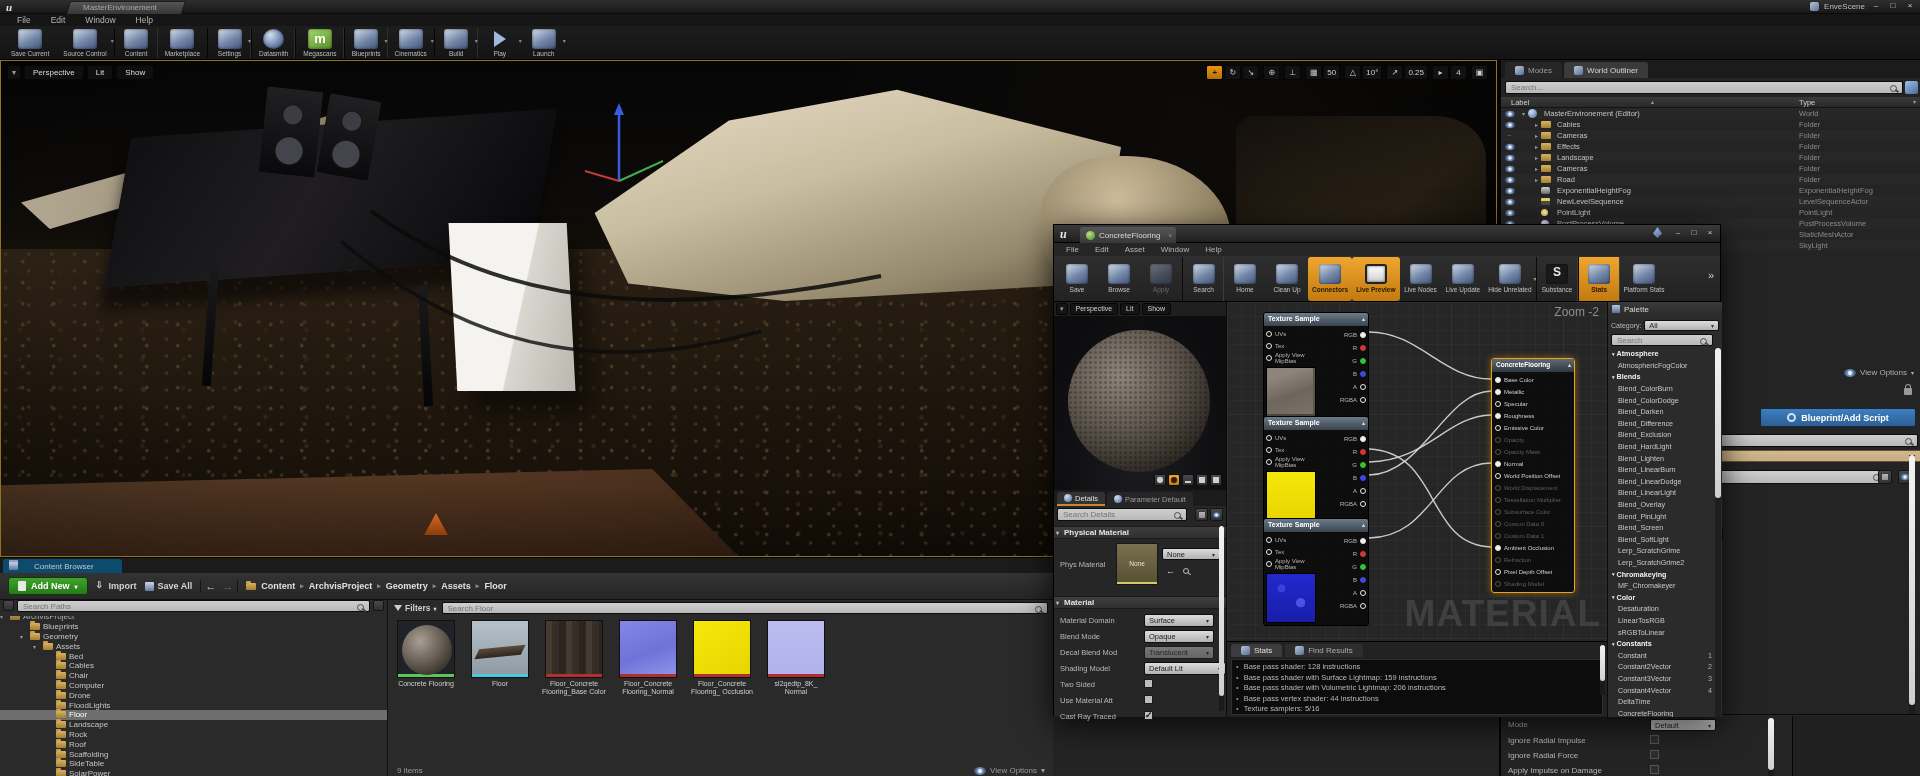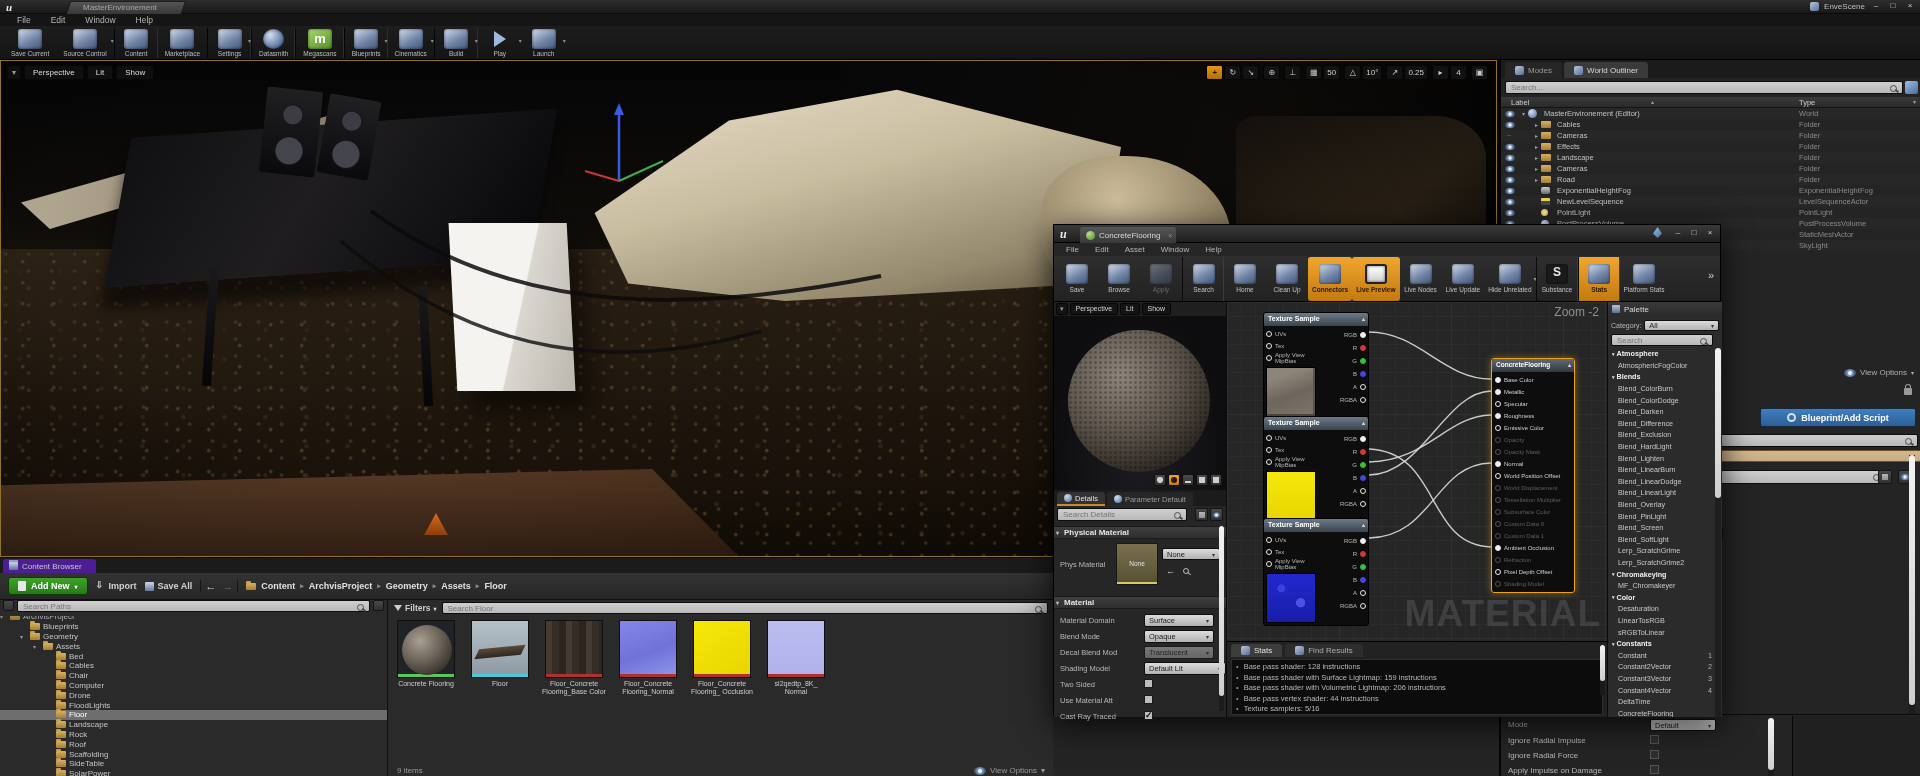--- a/index.html
+++ b/index.html
@@ -132,21 +132,21 @@
 
   .br-divider { position:absolute; left:0; top:654px; width:100%; height:1px; background:#0a0a0a; }
   .br-row { position:absolute; font-size:8px; color:#b5b5b5; }
   .br-panel-right { position:absolute; left:291px; top:656px; width:130px; height:60px; background:#202020; border-left:1px solid #050505; }
   .br-scroll { position:absolute; left:267px; top:658px; width:6px; height:58px; background:#1b1b1b; }
   .br-scroll .scrollthumb { width:6px; height:52px; }
 
   
   #content-browser { left:0; top:557px; width:1053px; height:219px; background:#2a2a2a; border-top:1px solid #050505; }
   .cb-tabbar { position:absolute; left:0; top:0; width:100%; height:15px; background:#1b1b1b; }
-  .cb-tab { position:absolute; left:3px; top:1px; height:14px; display:flex; align-items:center; gap:4px; background:#4c1d95; border-radius:3px 3px 0 0; padding:0 14px 0 6px; color:#c8c8c8; font-size:8px; }
+  .cb-tab { position:absolute; left:3px; top:1px; height:14px; display:flex; align-items:center; gap:16px; background:#0c4a6e; border-radius:3px 3px 0 0; padding:0 28px 0 6px; color:#c8c8c8; font-size:8px; }
   .list-ico { width:9px; height:8px; background:linear-gradient(#b9c6da 20%,#5a7096); box-shadow:0 -2px 0 #8da4c4; }
   .cb-toolbar { position:absolute; left:0; top:15px; width:100%; height:27px; background:linear-gradient(#333,#262626); border-bottom:1px solid #101010; display:flex; align-items:center; gap:8px; padding:0 8px; }
   .addnew-btn { background:linear-gradient(var(--add-new-green),#267a18); border:1px solid #0f3a08; border-radius:3px; color:#fff; font-weight:bold; font-size:9px; padding:3px 9px; display:flex; align-items:center; gap:5px; }
   .addnew-btn .caret { font-size:6px; }
   .page-ico { width:8px; height:10px; background:#e8e8e8; border-radius:1px; }
   .cb-act { display:flex; align-items:flex-end; gap:4px; color:#d2d2d2; font-size:9px; font-weight:bold; }
   .imp-ico { width:9px; height:9px; position:relative; }
   .imp-ico::after { content:"⇩"; color:#cfcfcf; font-size:9px; position:absolute; top:-2px; }
   .save-ico { width:9px; height:9px; background:linear-gradient(#cdd6e6,#64799e); border-radius:1px; }
   .nav-arrows { display:flex; gap:6px; font-size:11px; color:#cfcfcf; padding:0 4px; border-left:1px solid #151515; border-right:1px solid #151515; }

